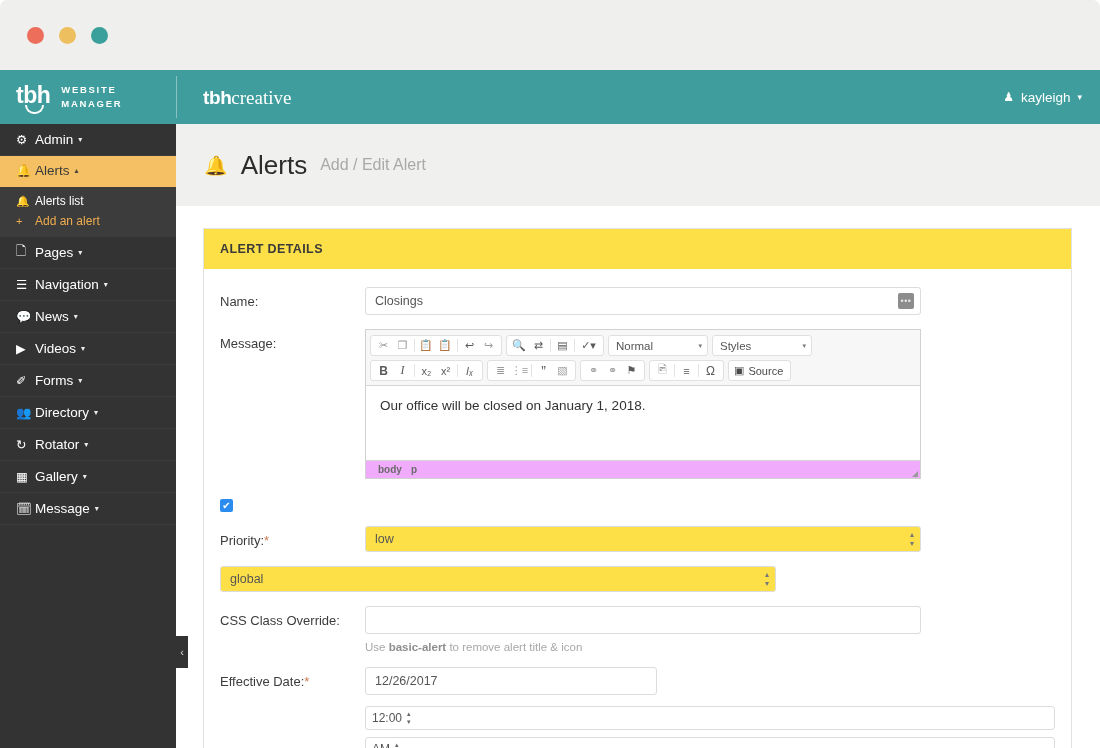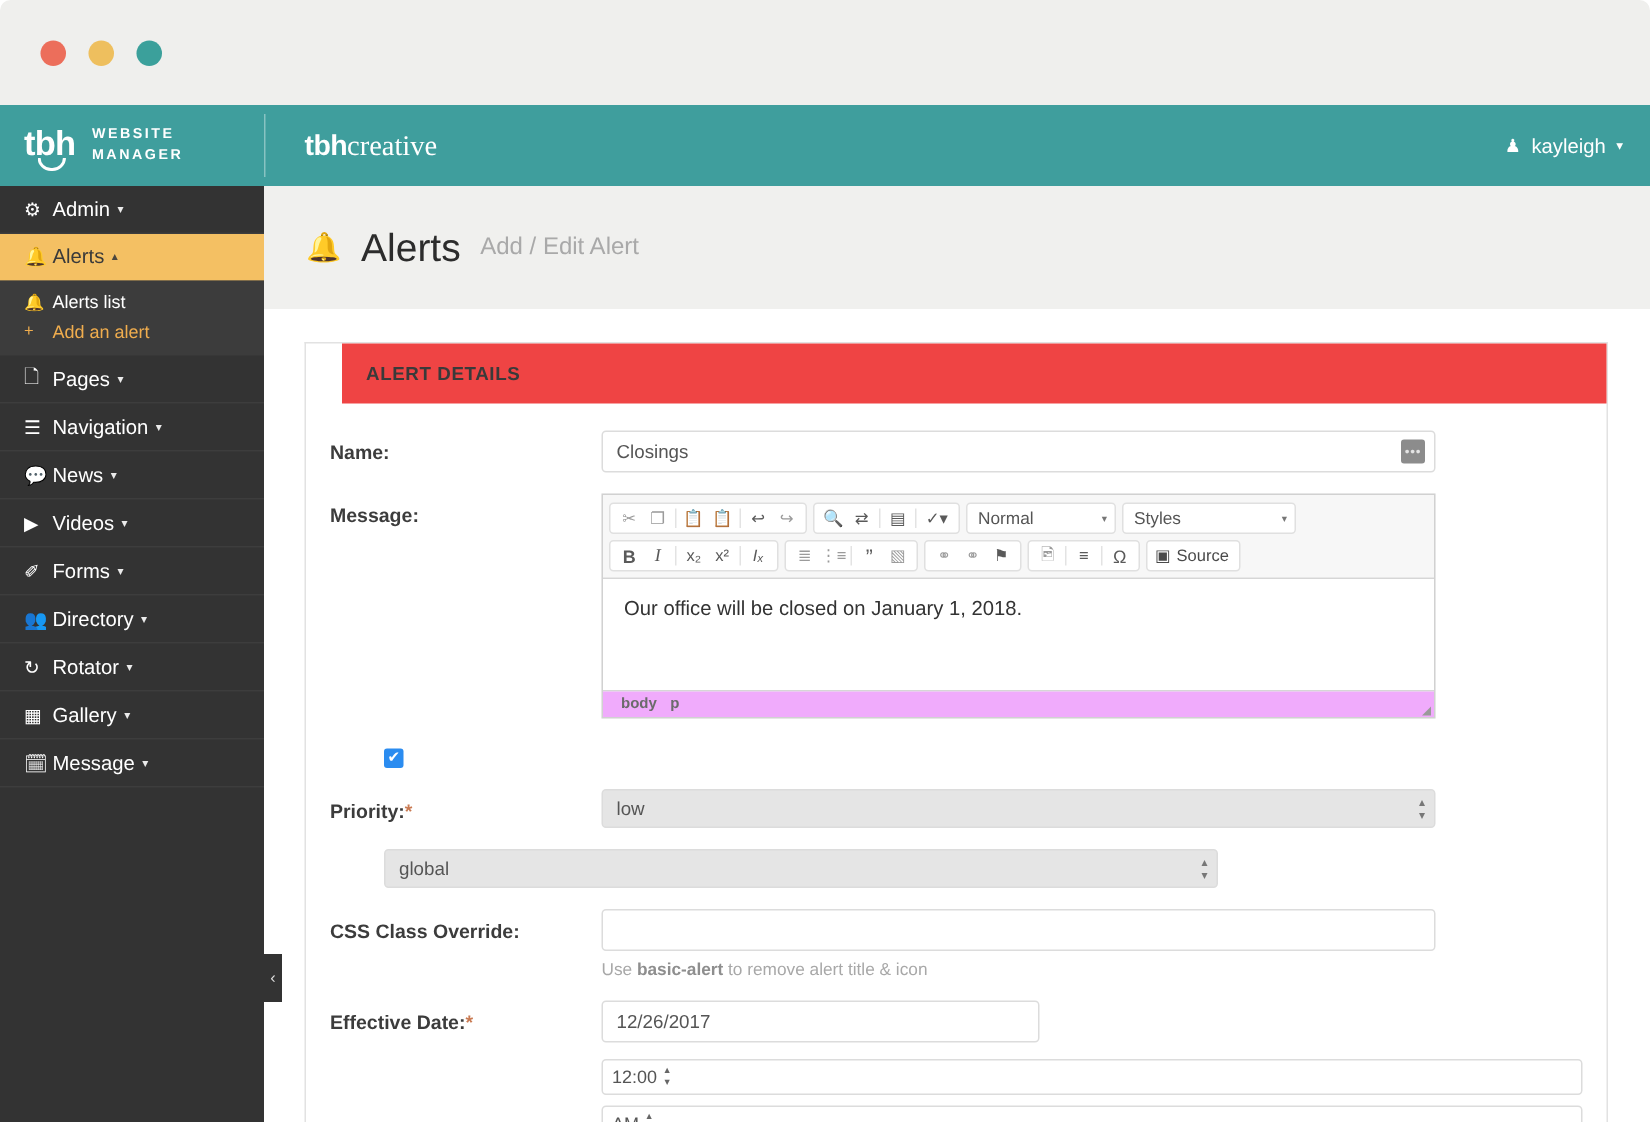--- a/index.html
+++ b/index.html
@@ -116,56 +116,55 @@
   .page-head .sub {
     margin-left: 13px; font-size: 16px; color: #a9a9a9;
   }
 
   .panel {
     margin: 22px 28px 0 27px;
     border: 1px solid #e2e2e2; border-bottom: none;
     background: #fff;
   }
   .panel-head {
-    background: #ef4444; padding: 13px 16px;
+    background: #fde047; padding: 13px 16px;
     font-size: 12.5px; font-weight: bold; color: #3a3a3a;
     letter-spacing: .4px;
-    margin-left: 24px;
   }
   .panel-body { padding: 18px 16px 0 16px; }
 
   .frow { display: flex; margin-bottom: 14px; }
   .flabel {
     width: 145px; flex: none; padding-top: 6px;
-    font-size: 13px; font-weight: bold; color: #3c3c3c;
+    font-size: 13px; font-weight: normal; color: #3c3c3c;
     line-height: 1.45;
   }
   .flabel .req { color: #c97a52; }
-  .fctl { flex: 1; margin-left: 36px; }
+  .fctl { flex: 1; }
 
   .inp {
     width: 556px; height: 28px;
     border: 1px solid #dcdcdc; border-radius: 3px;
     background: #fff; font-size: 12.5px; color: #555;
     padding: 0 9px; font-family: "Liberation Sans", sans-serif;
     display: flex; align-items: center;
     position: relative;
   }
   .inp.wide { width: 556px; }
   .inp.datew { width: 292px; }
   .grip {
     position: absolute; right: 6px; top: 5px;
     width: 16px; height: 16px; background: #8c8c8c;
     border-radius: 2px; color: #e4e4e4; font-size: 9px;
     line-height: 16px; text-align: center; letter-spacing: .5px;
   }
   .sel {
     width: 556px; height: 26px;
     border: 1px solid #dcdcdc; border-radius: 3px;
-    background: #e5e5e5; font-size: 12.5px; color: #555;
+    background: #fde047; font-size: 12.5px; color: #555;
     padding: 0 9px; display: flex; align-items: center;
     position: relative;
   }
   .sel .spin {
     position: absolute; right: 6px; top: 3px;
     font-size: 8px; color: #777; line-height: 9px;
     display: flex; flex-direction: column;
   }
   .helptxt { font-size: 11.5px; color: #a8a8a8; margin-top: 7px; }
   .helptxt b { color: #8e8e8e; }
@@ -208,21 +207,21 @@
   .tb.wide { width: 23px; }
   .vsep { width: 1px; height: 13px; background: #e3e3e3; margin: 0 2px; }
   .combo {
     background: #fff; border: 1px solid #e0e0e0; border-radius: 3px;
     height: 21px; display: flex; align-items: center;
     font-size: 11.5px; color: #555; padding: 0 5px 0 7px;
   }
   .combo .cv { flex: 1; }
   .combo .cc { font-size: 7px; color: #777; margin-left: 10px; }
   .combo.normal { width: 100px; }
-  .combo.styles { width: 116px; }
+  .combo.styles { width: 100px; }
   .srcbtn {
     background: #fff; border: 1px solid #e0e0e0; border-radius: 3px;
     height: 21px; display: flex; align-items: center;
     font-size: 11px; color: #4a4a4a; padding: 0 7px 0 5px; gap: 4px;
   }
   .cke-area {
     background: #fff; border-top: 1px solid #d6d6d6;
     border-bottom: 1px solid #d6d6d6;
     height: 76px; padding: 12px 14px;
     font-size: 13.5px; color: #333;

